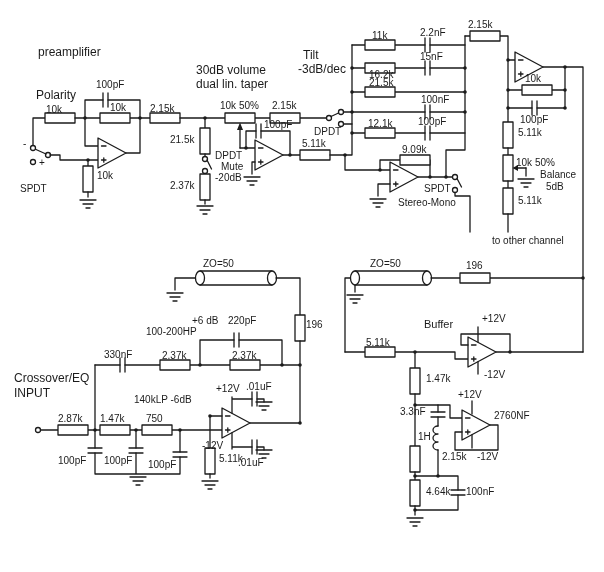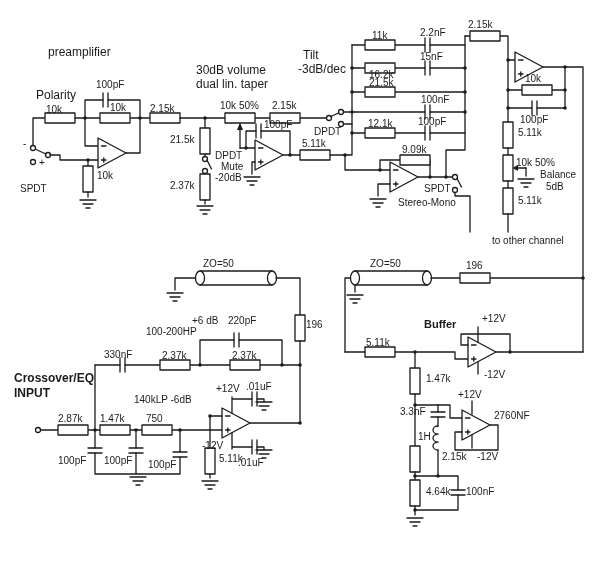--- a/index.html
+++ b/index.html
@@ -1,21 +1,21 @@
 <!DOCTYPE html>
 <html><head>
 <meta charset="utf-8">
 <style>
   html,body{margin:0;padding:0;background:#e8e8e8;}
   #page{position:relative;width:604px;height:572px;background:#ffffff;overflow:hidden;
         font-family:"Liberation Sans",sans-serif;color:#1b1b1b;}
   #draw{position:absolute;left:0;top:0;}
   .lbl{position:absolute;font-size:10px;line-height:10px;white-space:nowrap;}
   .h{position:absolute;font-size:12px;line-height:14px;white-space:nowrap;}
-  .b{font-weight:bold;}
+  .b{font-weight:normal;}
   .hand{position:absolute;font-family:"DejaVu Serif",serif;font-style:italic;
         font-size:17px;line-height:18px;white-space:nowrap;letter-spacing:1px;}
 </style>
 </head>
 <body>
 
 <div id="page">
 
 <svg id="draw" width="604" height="572" viewBox="0 0 604 572" xmlns="http://www.w3.org/2000/svg">
 <defs>
@@ -274,21 +274,21 @@
           <circle cx="415" cy="352" r="1.8"></circle>
     <circle cx="510" cy="352" r="1.8"></circle>
           <circle cx="415" cy="405" r="1.8"></circle>
           <circle cx="415" cy="476" r="1.8"></circle>
     <circle cx="438" cy="476" r="1.8"></circle>
           <circle cx="415" cy="510" r="1.8"></circle>
   </g>
 </g>
 </svg>
 
-<div class="h" style="left:48px;top:45px">preamplifier</div>
+<div class="h" style="left:38px;top:45px">preamplifier</div>
 
 <div class="h" style="left:36px;top:88px">Polarity</div>
 <div class="lbl" style="left:46px;top:105px">10k</div>
 <div class="lbl" style="left:96px;top:80px">100pF</div>
 <div class="lbl" style="left:110px;top:103px">10k</div>
 <div class="lbl" style="left:150px;top:104px">2.15k</div>
 <div class="lbl" style="left:23px;top:139px">-</div>
 <div class="lbl" style="left:39px;top:158px">+</div>
 <div class="lbl" style="left:20px;top:184px">SPDT</div>
 <div class="lbl" style="left:97px;top:171px">10k</div>

